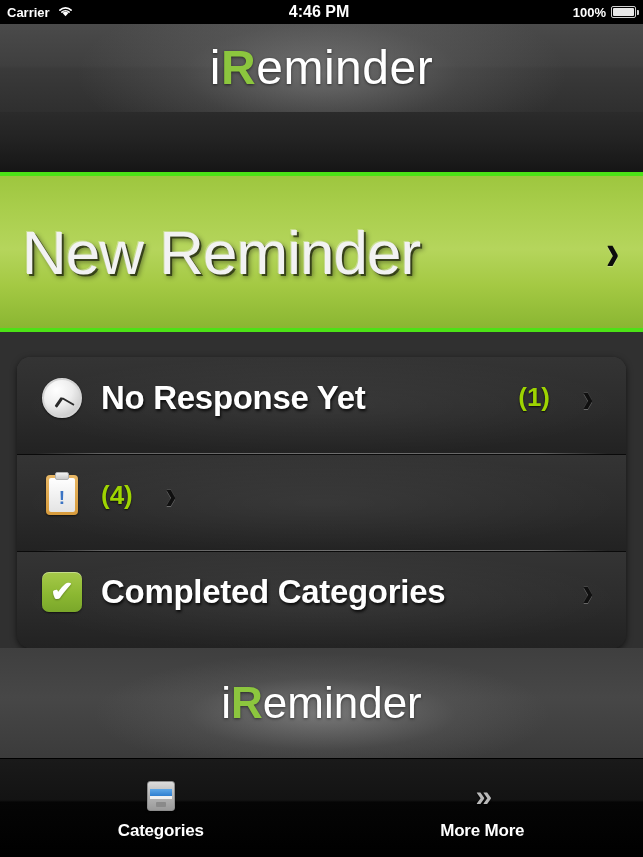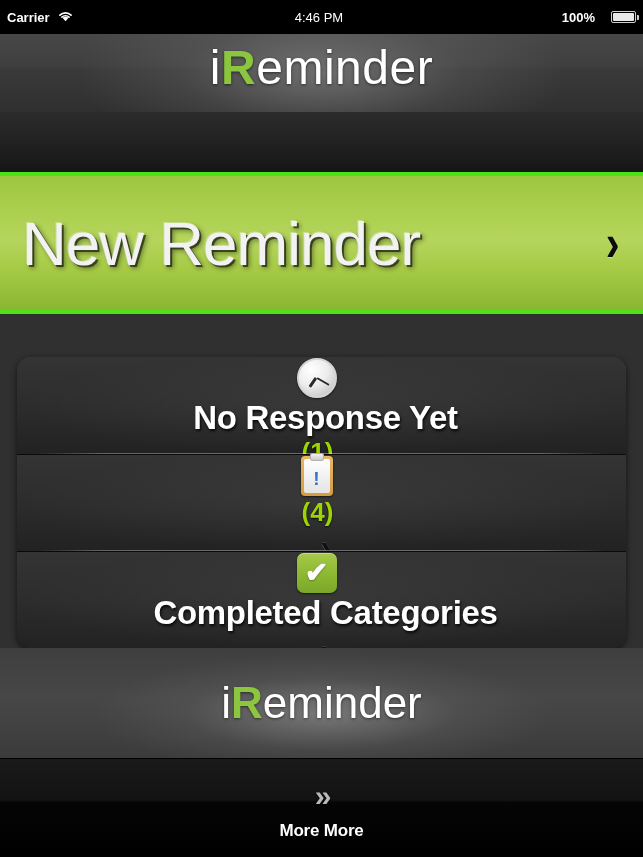--- a/index.html
+++ b/index.html
@@ -18,43 +18,43 @@
     width: 643px;
     height: 857px;
     background: #303030;
     overflow: hidden;
   }
 
   
   .statusbar {
     position: absolute;
     top: 0; left: 0;
-    width: 643px; height: 34px;
+    width: 643px; height: 24px;
     background: #000;
     display: flex;
     align-items: center;
     color: #fff;
     font-size: 13px;
     font-weight: bold;
     padding: 0 7px;
     z-index: 30;
   }
   .sb-left { display: flex; align-items: center; gap: 7px; }
   .sb-center {
     position: absolute;
     left: 0; right: 5px;
     text-align: center;
-    font-size: 13px;
-    font-weight: normal;
+    font-size: 16px;
+    font-weight: bold;
   }
   .sb-right {
     margin-left: auto;
     display: flex;
     align-items: center;
-    gap: 16px;
+    gap: 5px;
     position: relative;
     z-index: 2;
     text-align: right;
   }
   .wifi-icon { display: block; }
   .battery {
     width: 25px; height: 12px;
     border: 1px solid #cfcfcf;
     border-radius: 2px;
     position: relative;
@@ -103,21 +103,21 @@
     position: absolute;
     top: 112px; left: 0;
     width: 643px; height: 60px;
     background: linear-gradient(180deg, #2b2b2b 0%, #242424 40%, #1b1b1b 78%, #151515 100%);
   }
 
   
   .banner {
     position: absolute;
     top: 172px; left: 0;
-    width: 643px; height: 142px;
+    width: 643px; height: 160px;
     background:
       linear-gradient(180deg, #9ec63f 0%, #a9ce4c 22%, #b5d55c 48%, #a4c943 72%, #8ab632 100%);
     border-top: 4px solid #4ce216;
     border-bottom: 4px solid #4ce216;
     display: flex;
     align-items: center;
     justify-content: center;
     cursor: pointer;
   }
   .banner-inner {
@@ -162,21 +162,20 @@
   .row {
     position: relative;
     height: 97px;
     display: flex;
     align-items: center;
     padding: 0 16px 16px 24px;
     cursor: pointer;
     background:
       radial-gradient(ellipse 420px 70px at 50% 50%, rgba(255,255,255,0.055) 0%, rgba(255,255,255,0) 72%),
       linear-gradient(180deg, #343434 0%, #2c2c2c 52%, #222222 100%);
-    flex-direction: column;
   }
   .row + .row { border-top: 1px solid #0a0a0a; }
   .row::after {
     content: "";
     position: absolute;
     left: 18px; right: 18px;
     bottom: 0; height: 1px;
     background: linear-gradient(90deg, rgba(255,255,255,0) 0%, rgba(255,255,255,0.30) 12%, rgba(255,255,255,0.34) 50%, rgba(255,255,255,0.30) 88%, rgba(255,255,255,0) 100%);
   }
   .row:last-child::after { display: none; }
@@ -489,20 +488,30 @@
     </div>
 
   </div>
 
   <div class="footerarea">
     <div class="footer-logo"><span>i</span><span class="accent">R</span><span>eminder</span></div>
   </div>
 
   <div class="tabbar">
 
+    <div class="tab">
+      <div class="tab-icon">
+        <div class="cab-icon">
+          <div class="stripe"></div>
+          <div class="slot"></div>
+          <div class="handle"></div>
+        </div>
+      </div>
+      <div class="tab-label">Categories</div>
+    </div>
 
 
     <div class="tab">
       <div class="tab-icon">
         <span class="dchev-icon">»</span>
       </div>
       <div class="tab-label">More More</div>
     </div>
 
   </div>

